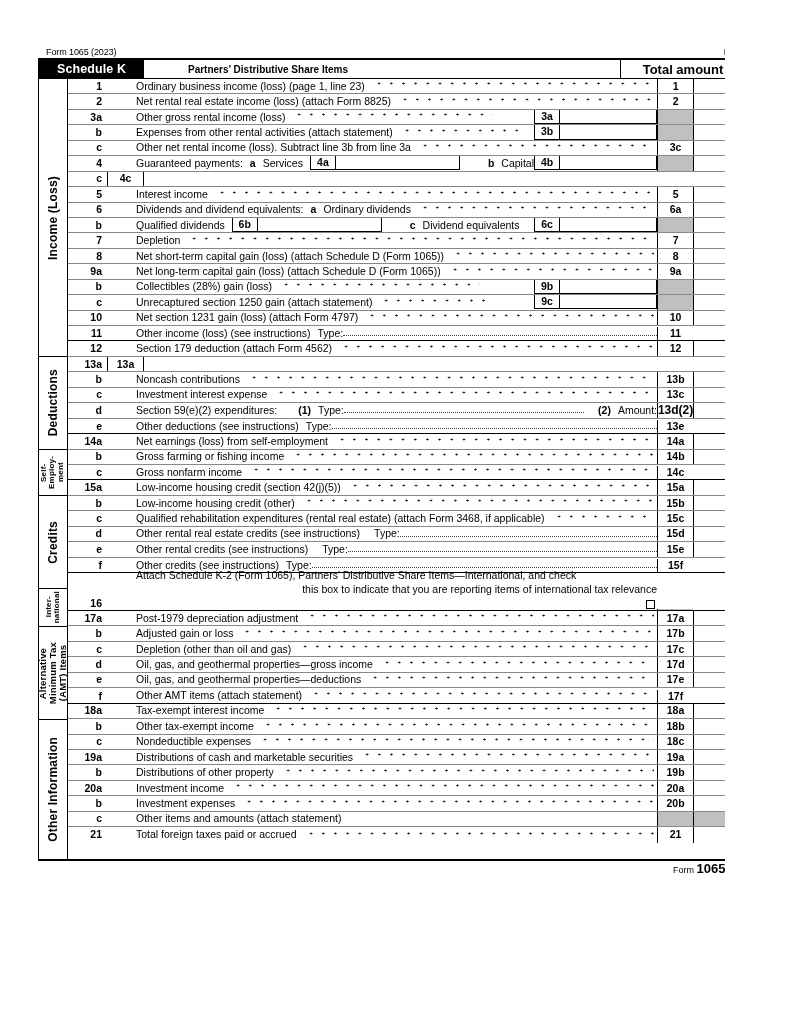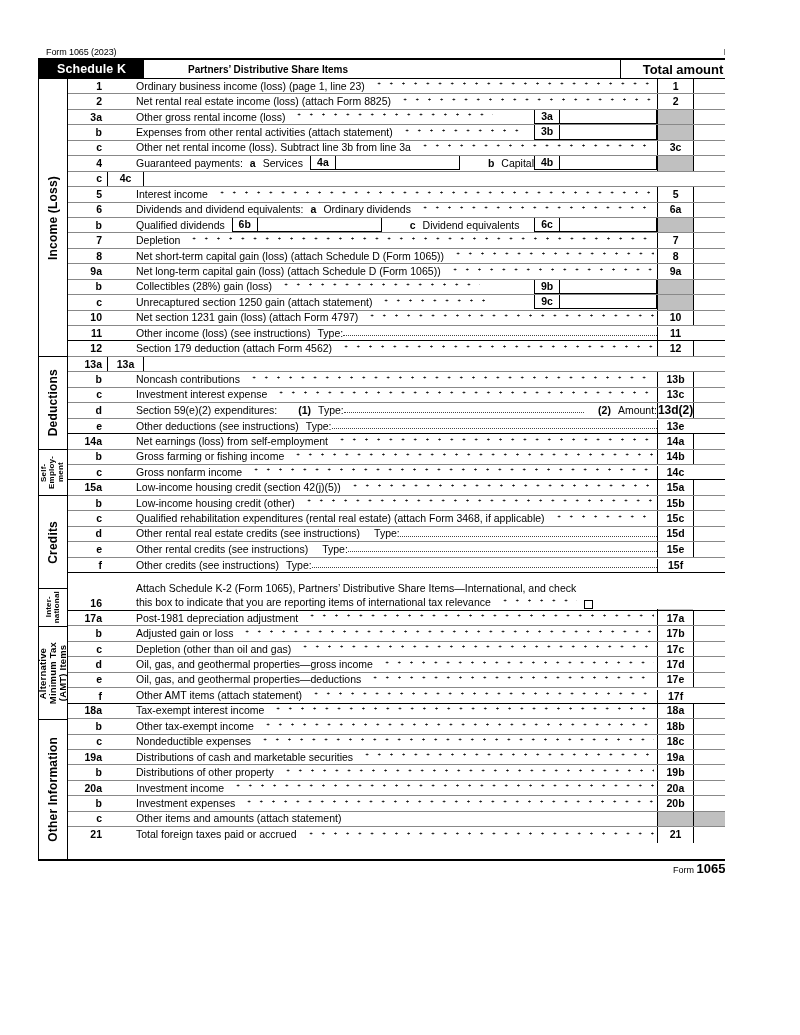--- a/index.html
+++ b/index.html
@@ -637,34 +637,34 @@
             <span class="fill" style="flex:1"></span>
           </div>
           <div class="num">15f</div>
           <div class="amt"></div>
         </div>
 
         <div class="row secend" style="height:38px">
           <div class="lineno" style="align-items:flex-start; padding-top:4px">16</div>
           <div class="desc two">
             <div>Attach Schedule K-2 (Form 1065), Partners’ Distributive Share Items—International, and check</div>
-            <div style="display:flex;align-items:flex-end;">
+            <div style="display:flex;align-items:flex-end;flex-direction:column;">
               <span class="txt">this box to indicate that you are reporting items of international tax relevance</span>
               <span class="dotsparse" style="max-width:78px"></span>
               <span class="checkbox"></span>
             </div>
           </div>
           <div class="num shade"></div>
           <div class="amt shade"></div>
         </div>
 
         <div class="row">
           <div class="lineno">17a</div>
           <div class="desc">
-            <span class="txt">Post-1981 depreciation adjustment</span>
+            <span class="txt">Post-1979 depreciation adjustment</span>
               <span class="dotsparse"></span>
           </div>
           <div class="num">17a</div>
           <div class="amt"></div>
         </div>
 
         <div class="row">
           <div class="lineno">b</div>
           <div class="desc">
             <span class="txt">Adjusted gain or loss</span>

